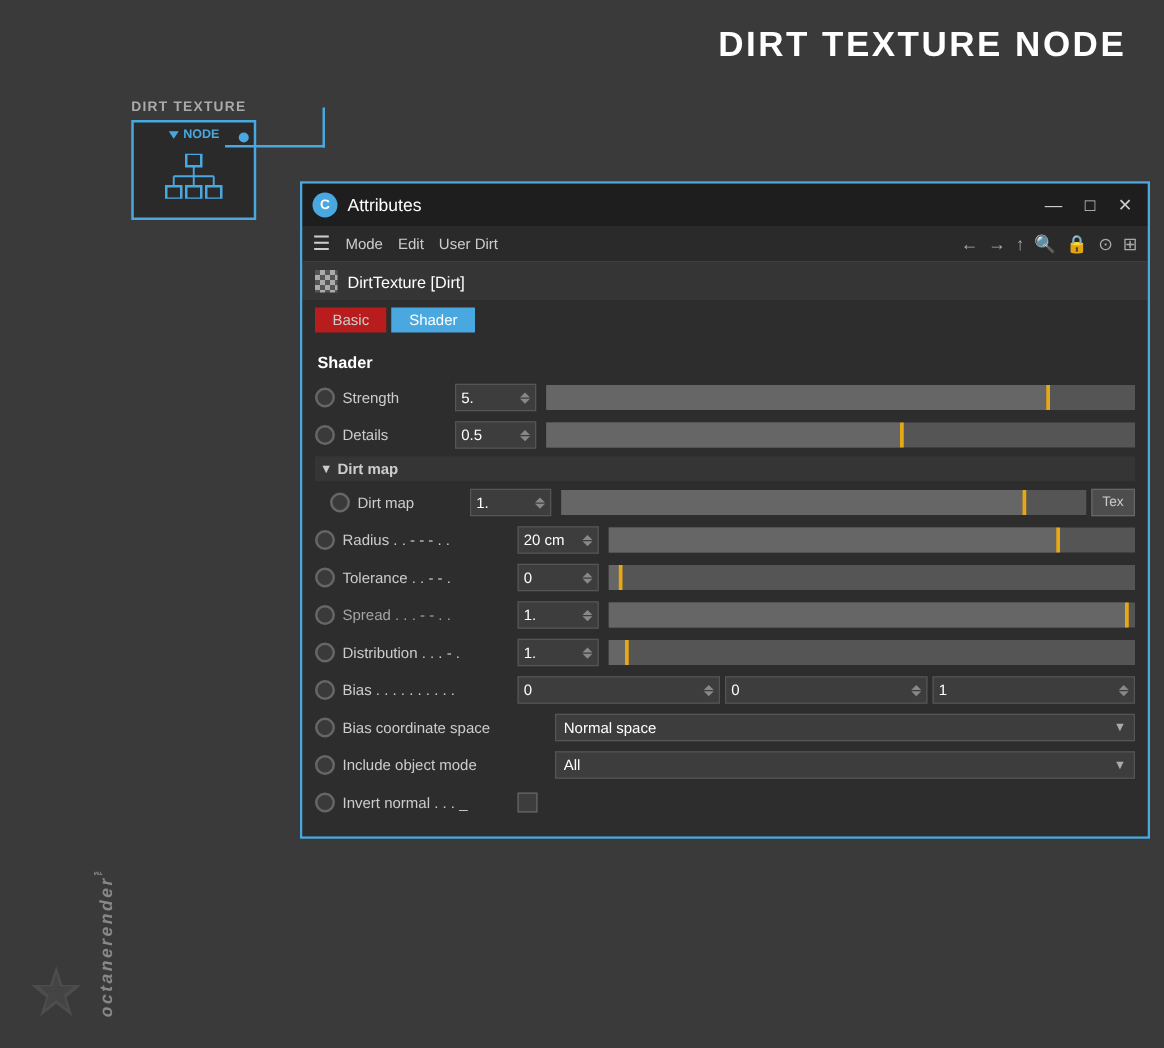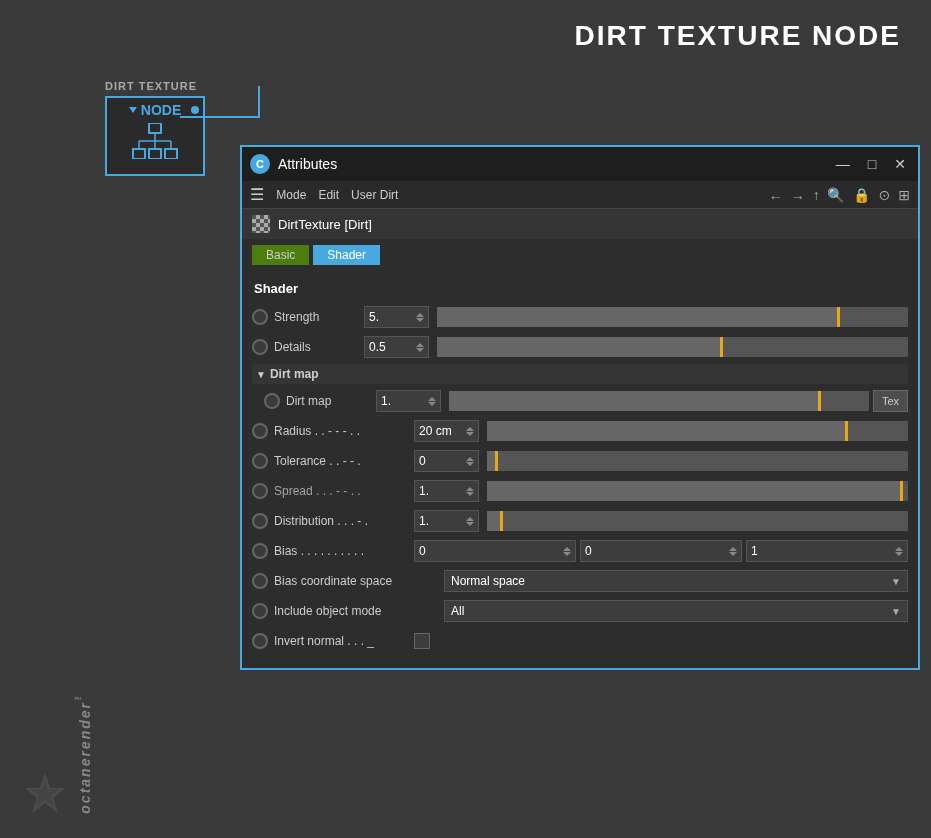--- a/index.html
+++ b/index.html
@@ -58,21 +58,21 @@
       gap: 4px;
     }
     .node-triangle {
       width: 0; height: 0;
       border-left: 4px solid transparent;
       border-right: 4px solid transparent;
       border-top: 6px solid #4aa8e0;
     }
     .node-title-text {
       color: #4aa8e0;
-      font-size: 14px;
+      font-size: 10px;
       font-weight: bold;
     }
     .node-dot {
       width: 8px; height: 8px;
       border-radius: 50%;
       background: #4aa8e0;
       position: absolute;
       top: 4px;
       right: 4px;
     }
@@ -207,21 +207,21 @@
       display: flex;
       padding: 6px 10px;
       gap: 4px;
     }
     .tab {
       padding: 3px 14px;
       font-size: 12px;
       cursor: pointer;
       border: none;
       color: #ccc;
-      background: #4d7c0f;
+      background: #b91c1c;
     }
     .tab.active {
       background: #4aa8e0;
       color: white;
     }
 
     
     .content-area {
       padding: 10px;
       background: #2d2d2d;

